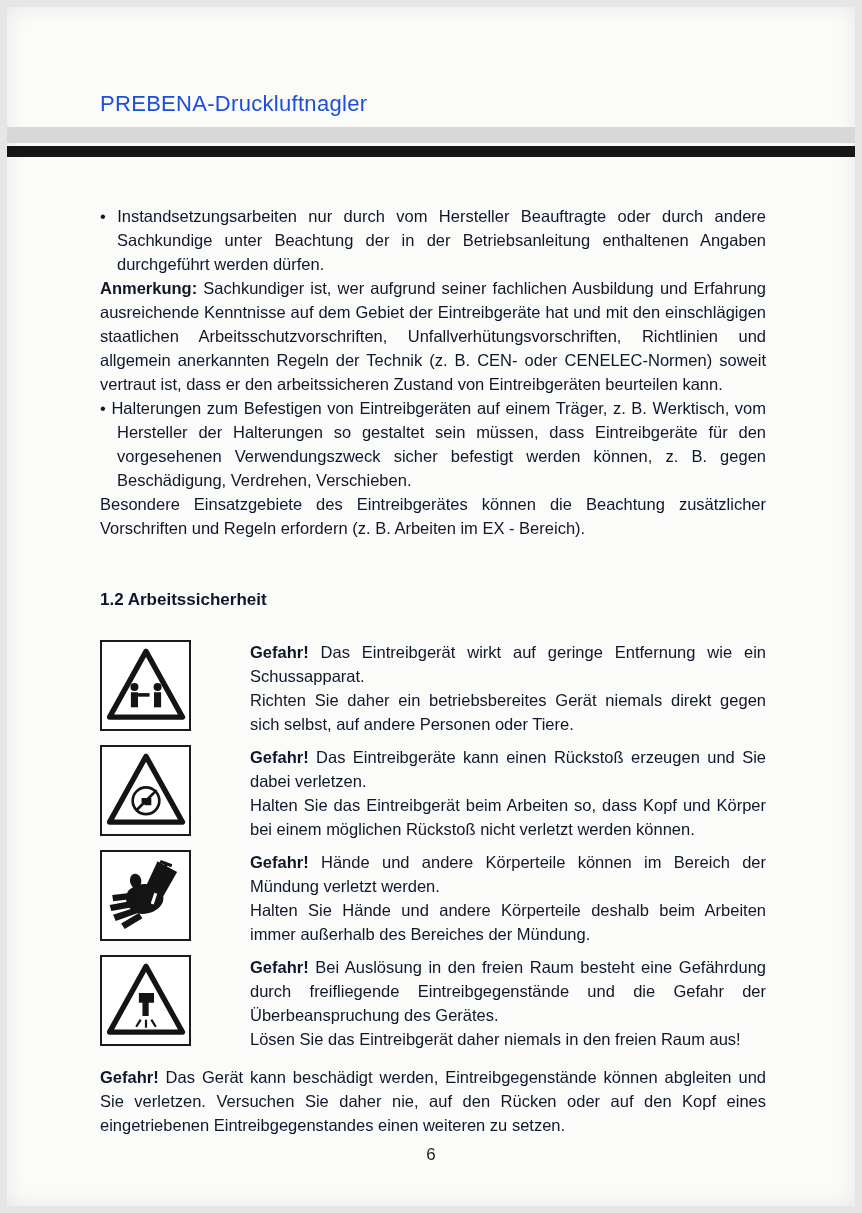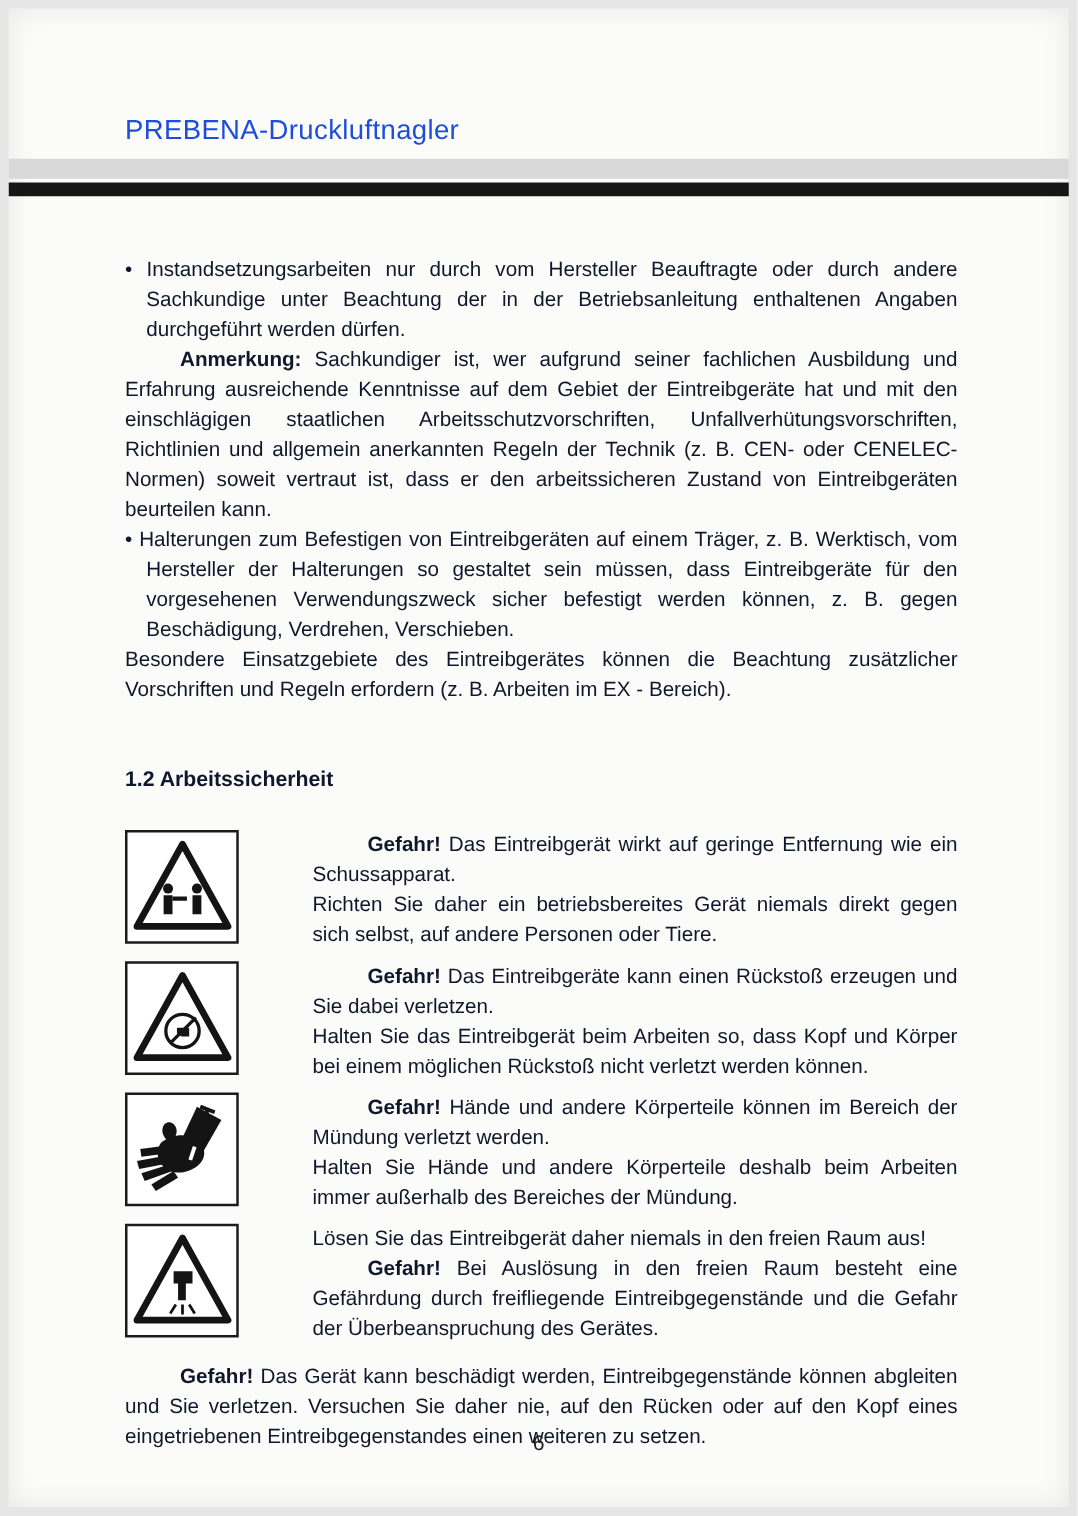--- a/index.html
+++ b/index.html
@@ -21,21 +21,21 @@
   }
   .bar-gray  { position: absolute; left: 0; top: 120px; width: 848px; height: 16px; background: #d8d8d8; }
   .bar-black { position: absolute; left: 0; top: 139px; width: 848px; height: 11px; background: #161616; }
 
   .content {
     position: absolute; left: 93px; top: 197px; width: 666px;
     font-size: 16.5px; line-height: 24px; text-align: justify; color: #0f172a;
   }
   .content p { margin: 0; }
   .bullet { padding-left: 17px; text-indent: -17px; }
-  .b { font-weight: bold; margin-left: 44px; }
+  .b { font-weight: bold; }
   .section-heading {
     font-weight: bold; font-size: 17px; text-align: left;
     margin: 48px 0 28px 0;
   }
   .warning { display: flex; margin: 0 0 9px 0; gap: 46px; }
   .icon-box {
     flex: 0 0 91px; height: 91px; box-sizing: border-box;
     border: 2px solid #1b1b1b; background: #fff;
     display: flex; align-items: center; justify-content: center;
     margin-right: 13px;
@@ -134,22 +134,22 @@
             <path d="M37 36 h17 v11 h-6 v15 h-7 v-15 h-4 z"></path>
           </g>
           <g stroke="#141414" stroke-width="2.5">
             <line x1="39" y1="66" x2="34" y2="74"></line>
             <line x1="45" y1="66" x2="45" y2="75"></line>
             <line x1="51" y1="66" x2="56" y2="74"></line>
           </g>
         </svg>
       </div>
       <div class="warning-body">
+        <p><span class="b">Gefahr!</span><span> Bei Auslösung in den freien Raum besteht eine Gefährdung durch freifliegende Eintreibgegenstände und die Gefahr der Überbeanspruchung des Gerätes.</span></p>
         <p>Lösen Sie das Eintreibgerät daher niemals in den freien Raum aus!</p>
-        <p><span class="b">Gefahr!</span><span> Bei Auslösung in den freien Raum besteht eine Gefährdung durch freifliegende Eintreibgegenstände und die Gefahr der Überbeanspruchung des Gerätes.</span></p>
       </div>
     </div>
 
     <p class="final-para"><span class="b">Gefahr!</span><span> Das Gerät kann beschädigt werden, Eintreibgegenstände können abgleiten und Sie verletzen. Versuchen Sie daher nie, auf den Rücken oder auf den Kopf eines eingetriebenen Eintreibgegenstandes einen weiteren zu setzen.</span></p>
 
   </div>
 
   <div class="page-number">6</div>
 
 </div>

